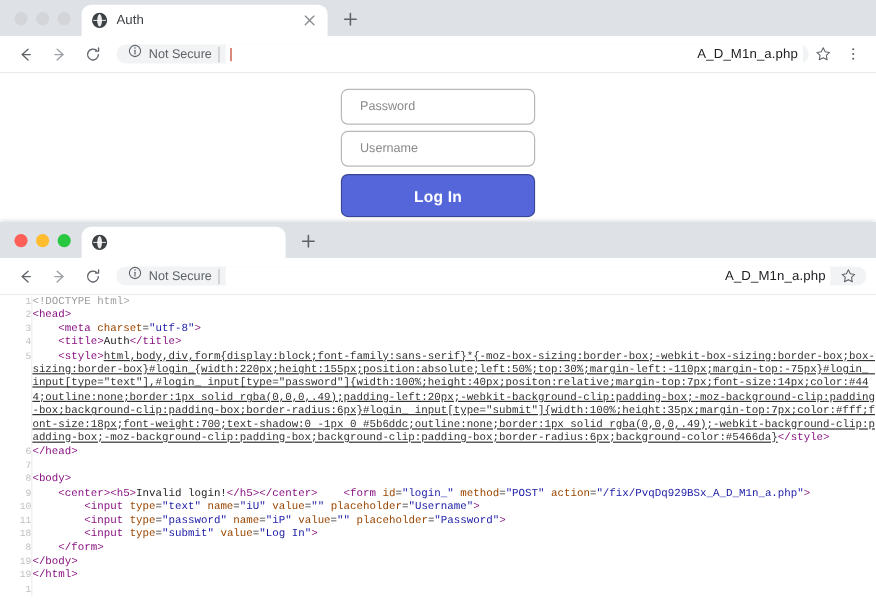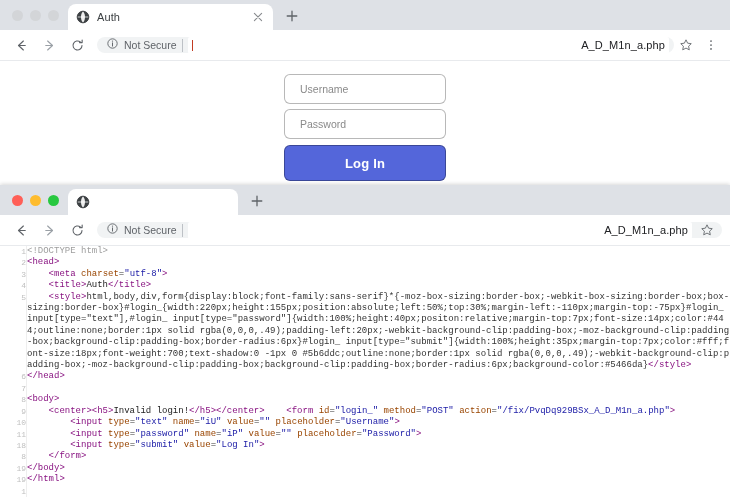--- a/index.html
+++ b/index.html
@@ -294,21 +294,21 @@
     color: #333333;
     font-family: "Liberation Mono", monospace;
     line-height: 11.4px;
   }
   
   .tg { color: #881280; }   
   .at { color: #994500; }   
   .av { color: #1a1aa6; }   
   .tx { color: #222222; }   
   .cm { color: #9e9e9e; }   
-  .pl { color: #333333; }   
+  .pl { color: #333333; text-decoration: underline; }   
 </style>
 </head>
 <body>
 
 <div id="window-rendered">
 
   <div class="tabstrip">
     <div class="traffic">
       <span class="light red"></span>
       <span class="light yellow"></span>
@@ -385,22 +385,22 @@
       <svg width="14" height="14" viewBox="0 0 20 20" aria-hidden="true">
         <circle cx="10" cy="4.4" r="1.25" fill="#5f6368"></circle>
         <circle cx="10" cy="10" r="1.25" fill="#5f6368"></circle>
         <circle cx="10" cy="15.6" r="1.25" fill="#5f6368"></circle>
       </svg>
     </span>
   </div>
 
   <div class="page-body">
     <div class="login-box">
+      <input class="login-input" type="text" placeholder="Password" style="">
       <input class="login-input" type="text" placeholder="Username" style="">
-      <input class="login-input" type="text" placeholder="Password" style="">
       <input class="login-submit" type="submit" value="Log In" style="">
     </div>
   </div>
 </div>
 
 <div id="window-source">
 
   <div class="tabstrip">
     <div class="traffic colored">
       <span class="light red"></span>

